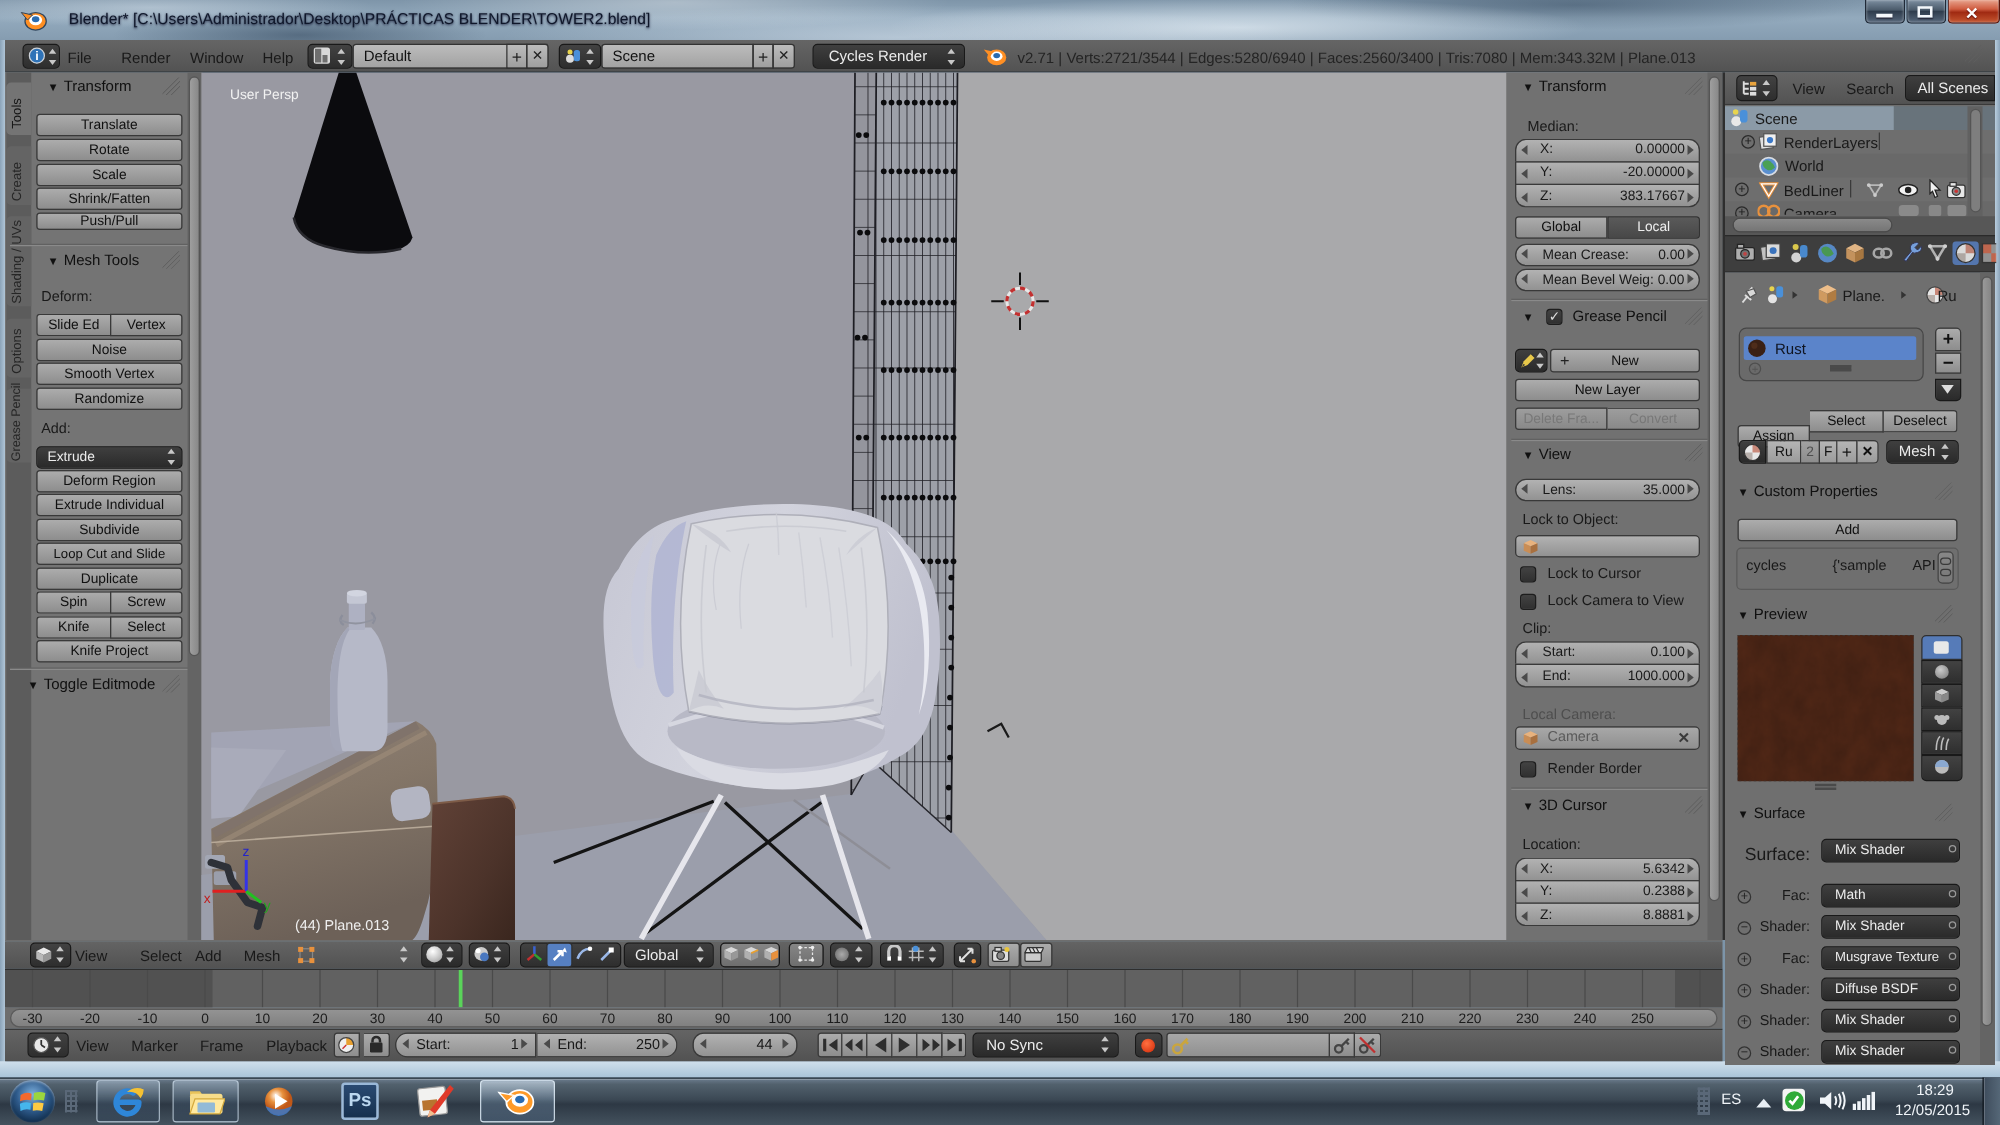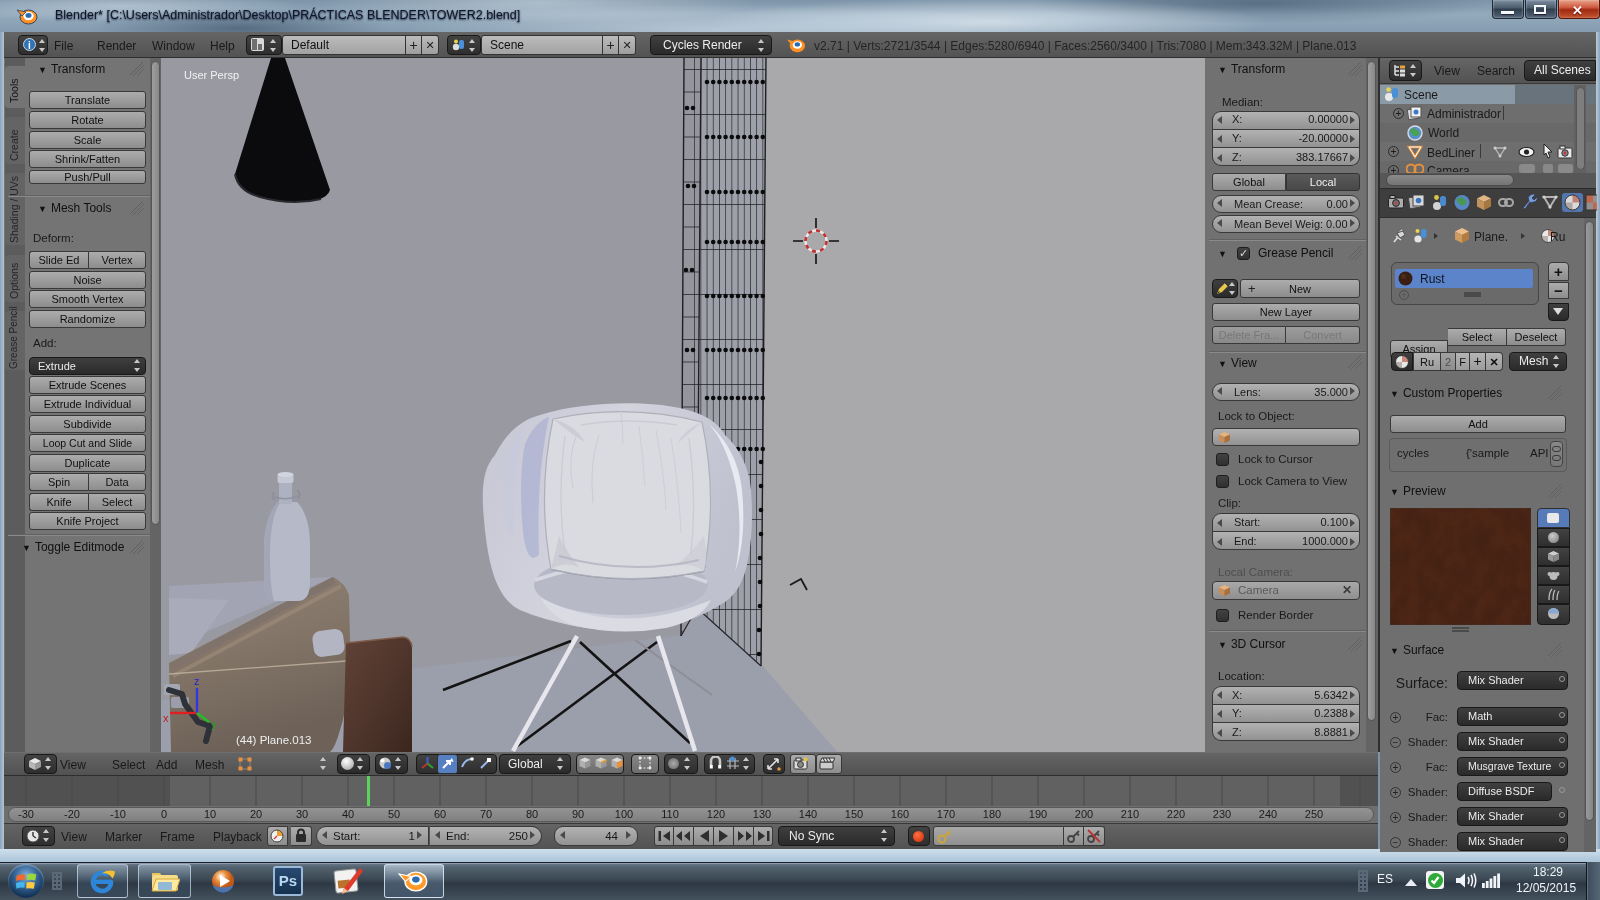--- a/index.html
+++ b/index.html
@@ -112,27 +112,27 @@
 <div class="ph" style="left:38px;top:201px"><b>▼</b>Mesh Tools</div>
 <div class="hl" style="left:33px;top:232px;font-size:11.5px">Deform:</div>
 <div class="btn" style="left:29px;top:251px;width:59px;height:18px;border-radius:3px 0 0 3px;border-right:none">Slide Ed</div>
 <div class="btn" style="left:88px;top:251px;width:58px;height:18px;border-radius:0 3px 3px 0">Vertex</div>
 <div class="btn" style="left:29px;top:271px;width:117px;height:18px">Noise</div>
 <div class="btn" style="left:29px;top:290px;width:117px;height:18px">Smooth Vertex</div>
 <div class="btn" style="left:29px;top:310px;width:117px;height:18px">Randomize</div>
 <div class="hl" style="left:33px;top:337px;font-size:11.5px">Add:</div>
 <div class="mnu" style="left:29px;top:357px;width:117px;height:18px;line-height:16px;padding-left:8px">Extrude</div>
 <div class="ar" style="left:134px;top:359px"></div>
-<div class="btn" style="left:29px;top:376px;width:117px;height:18px">Extrude Scenes</div>
+<div class="btn" style="left:29px;top:376px;width:117px;height:18px">Deform Region</div>
 <div class="btn" style="left:29px;top:395px;width:117px;height:18px">Extrude Individual</div>
 <div class="btn" style="left:29px;top:415px;width:117px;height:18px">Subdivide</div>
 <div class="btn" style="left:29px;top:434px;width:117px;height:18px;font-size:10.5px">Loop Cut and Slide</div>
 <div class="btn" style="left:29px;top:454px;width:117px;height:18px">Duplicate</div>
 <div class="btn" style="left:29px;top:473px;width:59px;height:18px;border-radius:3px 0 0 3px;border-right:none">Spin</div>
-<div class="btn" style="left:88px;top:473px;width:58px;height:18px;border-radius:0 3px 3px 0">Data</div>
+<div class="btn" style="left:88px;top:473px;width:58px;height:18px;border-radius:0 3px 3px 0">Screw</div>
 <div class="btn" style="left:29px;top:493px;width:59px;height:18px;border-radius:3px 0 0 3px;border-right:none">Knife</div>
 <div class="btn" style="left:88px;top:493px;width:58px;height:18px;border-radius:0 3px 3px 0">Select</div>
 <div class="btn" style="left:29px;top:512px;width:117px;height:18px">Knife Project</div>
 <div class="sep" style="left:8px;top:534px;width:150px"></div>
 <div class="ph" style="left:22px;top:540px"><b>▼</b>Toggle Editmode</div>
 
 <div class="abs" style="left:150px;top:58px;width:11px;height:694px;background:#646464"></div>
 <div class="abs" style="left:151px;top:61px;width:9px;height:464px;background:linear-gradient(90deg,#9e9e9e,#888);border-radius:5px;border:1px solid #555"></div>
 
 <svg class="abs" style="left:161px;top:58px" width="1217" height="694" viewBox="0 0 1217 694">
@@ -410,21 +410,21 @@
     <rect x="8" y="2" width="6" height="10" rx="2.5" fill="#4a90d9"></rect>
     <circle cx="4.5" cy="3.5" r="2.2" fill="#e8d44d"></circle>
   </svg>
 <div class="hl" style="left:1404px;top:88px;font-size:12px">Scene</div>
 <div class="abs" style="left:1393px;top:108px;width:11px;height:11px;border:1px solid #2a2a2a;border-radius:50%;color:#1a1a1a;font-size:10px;line-height:9px;text-align:center">+</div>
 <svg class="abs" style="left:1407px;top:106px" width="15" height="15">
     <rect x="1" y="3" width="10" height="10" fill="#e0e0e0" stroke="#555" transform="rotate(-8 6 8)"></rect>
     <rect x="4" y="1" width="10" height="10" fill="#f0f0f0" stroke="#555"></rect>
     <circle cx="9" cy="6" r="2.5" fill="#3a78c8"></circle>
   </svg>
-<div class="hl" style="left:1427px;top:107px;font-size:12px">Administrador</div>
+<div class="hl" style="left:1427px;top:107px;font-size:12px">RenderLayers</div>
 <div class="abs" style="left:1503px;top:106px;width:1px;height:14px;background:#3a3a3a"></div>
 <svg class="abs" style="left:1407px;top:125px" width="16" height="16">
     <circle cx="8" cy="8" r="7" fill="#5a8fd0"></circle>
     <path d="M3,5 Q6,2 9,4 Q12,6 13,9 Q10,12 7,11 Q3,9 3,5" fill="#4aa054"></path>
     <circle cx="8" cy="8" r="7" fill="none" stroke="#d8dce2" stroke-width="1.4"></circle>
   </svg>
 <div class="hl" style="left:1428px;top:126px;font-size:12px">World</div>
 <div class="abs" style="left:1388px;top:146px;width:11px;height:11px;border:1px solid #2a2a2a;border-radius:50%;color:#1a1a1a;font-size:10px;line-height:9px;text-align:center">+</div>
 <svg class="abs" style="left:1407px;top:144px" width="16" height="16">
     <path d="M2,3 L14,3 L8,13 Z" fill="none" stroke="#e8913d" stroke-width="2.6"></path>
@@ -640,21 +640,21 @@
 <div class="hl" style="left:1448px;top:711px;font-size:11.5px;transform:translateX(-100%)">Fac:</div>
 <div class="mnu" style="left:1457px;top:707px;width:111px;height:19px;line-height:17px;padding-left:10px">Math</div>
 <div class="abs" style="left:1559px;top:712px;width:6px;height:6px;border:1px solid #999;border-radius:50%"></div>
 <div class="hl" style="left:1448px;top:736px;font-size:11.5px;transform:translateX(-100%)">Shader:</div>
 <div class="mnu" style="left:1457px;top:732px;width:111px;height:19px;line-height:17px;padding-left:10px">Mix Shader</div>
 <div class="abs" style="left:1559px;top:737px;width:6px;height:6px;border:1px solid #999;border-radius:50%"></div>
 <div class="hl" style="left:1448px;top:761px;font-size:11.5px;transform:translateX(-100%)">Fac:</div>
 <div class="mnu" style="left:1457px;top:757px;width:111px;height:19px;line-height:17px;padding-left:10px;font-size:10.5px">Musgrave Texture</div>
 <div class="abs" style="left:1559px;top:762px;width:6px;height:6px;border:1px solid #999;border-radius:50%"></div>
 <div class="hl" style="left:1448px;top:786px;font-size:11.5px;transform:translateX(-100%)">Shader:</div>
-<div class="mnu" style="left:1457px;top:782px;width:95px;height:19px;line-height:17px;padding-left:10px">Diffuse BSDF</div>
+<div class="mnu" style="left:1457px;top:782px;width:111px;height:19px;line-height:17px;padding-left:10px">Diffuse BSDF</div>
 <div class="abs" style="left:1559px;top:787px;width:6px;height:6px;border:1px solid #999;border-radius:50%"></div>
 <div class="hl" style="left:1448px;top:811px;font-size:11.5px;transform:translateX(-100%)">Shader:</div>
 <div class="mnu" style="left:1457px;top:807px;width:111px;height:19px;line-height:17px;padding-left:10px">Mix Shader</div>
 <div class="abs" style="left:1559px;top:812px;width:6px;height:6px;border:1px solid #999;border-radius:50%"></div>
 <div class="hl" style="left:1448px;top:836px;font-size:11.5px;transform:translateX(-100%)">Shader:</div>
 <div class="mnu" style="left:1457px;top:832px;width:111px;height:19px;line-height:17px;padding-left:10px">Mix Shader</div>
 <div class="abs" style="left:1559px;top:837px;width:6px;height:6px;border:1px solid #999;border-radius:50%"></div>
 <div class="abs" style="left:1390px;top:712px;width:11px;height:11px;border:1px solid #333;border-radius:50%;color:#222;font-size:10px;line-height:9px;text-align:center">+</div>
 <div class="abs" style="left:1390px;top:737px;width:11px;height:11px;border:1px solid #333;border-radius:50%;color:#222;font-size:10px;line-height:9px;text-align:center">−</div>
 <div class="abs" style="left:1390px;top:762px;width:11px;height:11px;border:1px solid #333;border-radius:50%;color:#222;font-size:10px;line-height:9px;text-align:center">+</div>

